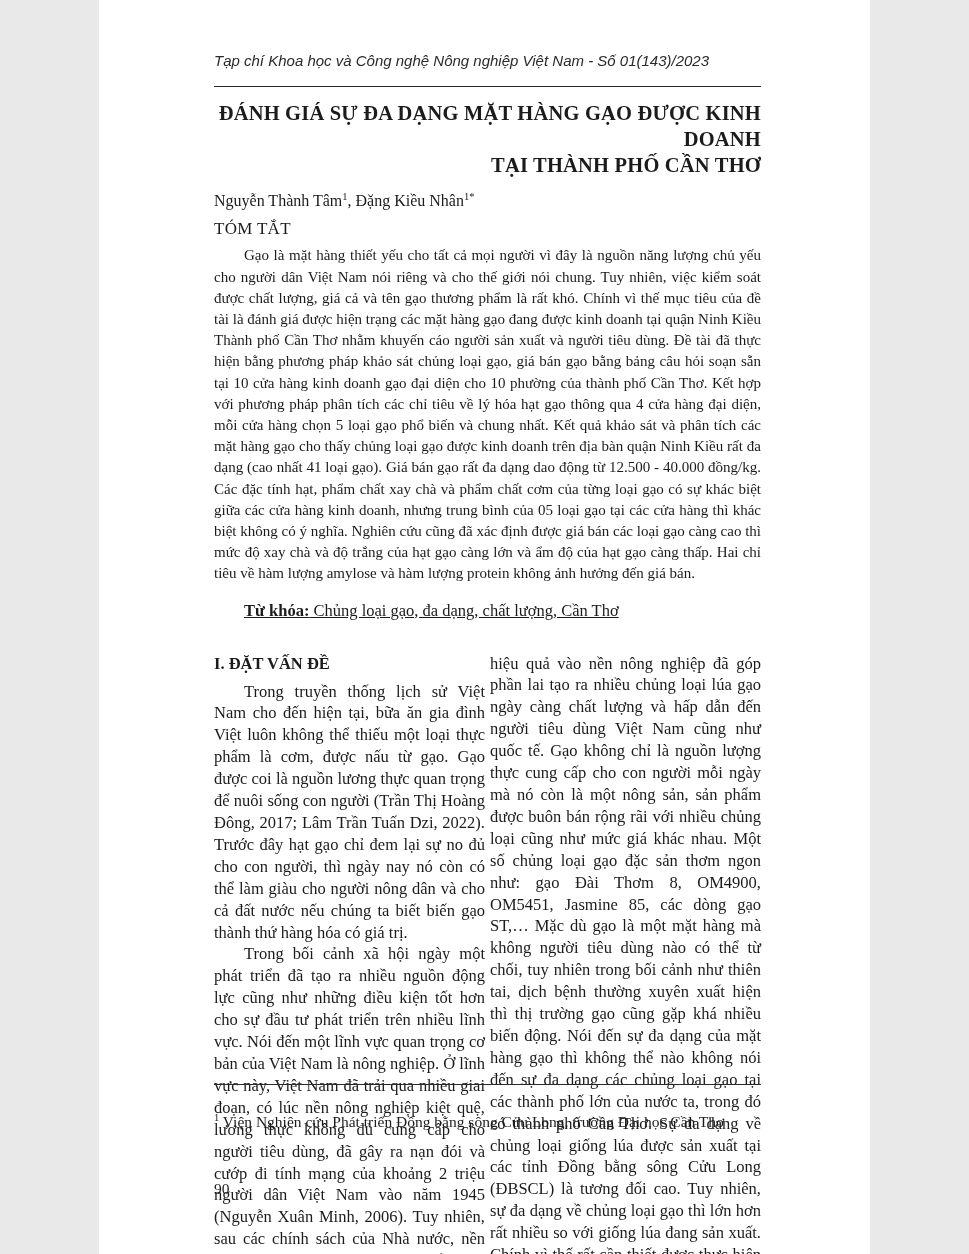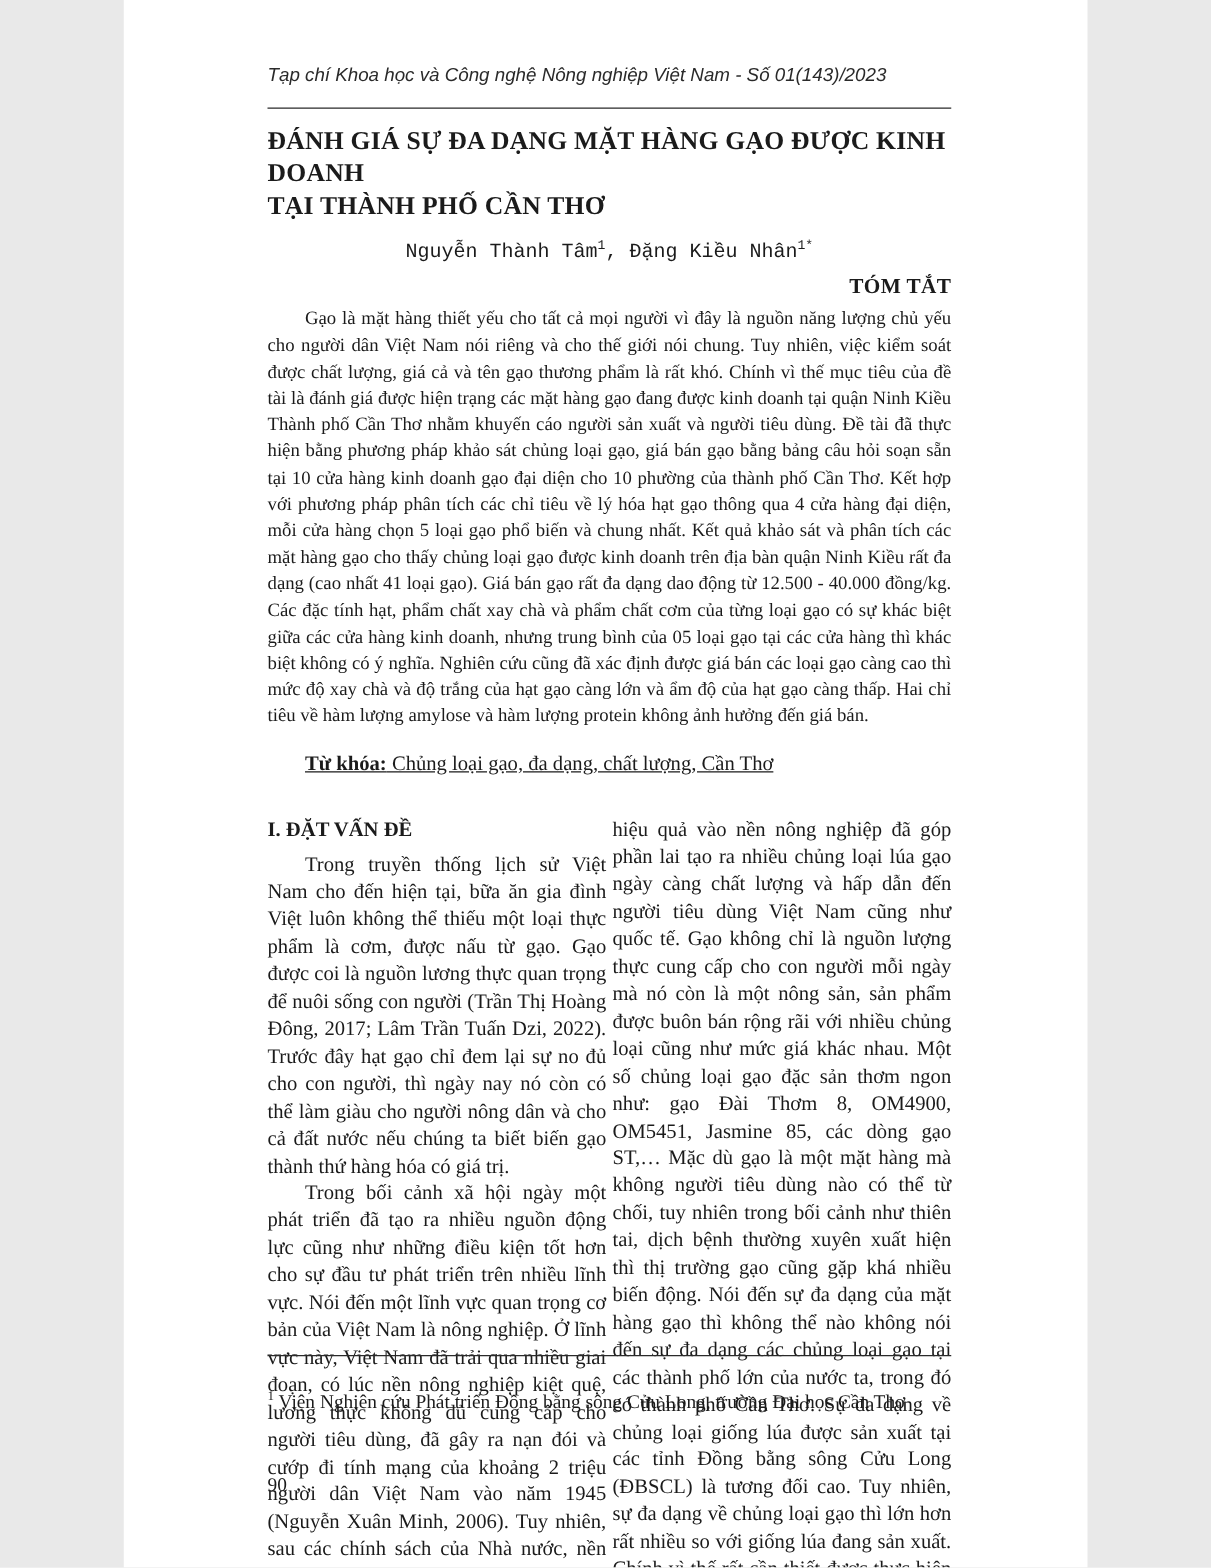--- a/index.html
+++ b/index.html
@@ -17,38 +17,37 @@
   .journal-header {
     font-family: "Liberation Sans", sans-serif;
     font-style: italic;
     font-size: 15px;
     line-height: 18px;
     color: #2a2a2a;
     padding-bottom: 16px;
     border-bottom: 1.6px solid #2a2a2a;
   }
   .title {
-    text-align: left;
+    text-align: right;
     font-weight: bold;
     font-size: 20.5px;
     line-height: 26px;
     margin-top: 13px;
     letter-spacing: 0.2px;
   }
   .authors {
-    text-align: center;
+    text-align: left;
     font-size: 16px;
     line-height: 20px;
     margin-top: 9px;
-    font-family: Liberation Mono, monospace;
   }
   .authors sup, .fn sup { font-size: 10.5px; }
   .abstract-heading {
-    text-align: right;
-    font-weight: bold;
+    text-align: left;
+    font-weight: normal;
     font-size: 17px;
     line-height: 22px;
     margin-top: 7px;
     letter-spacing: 0.3px;
   }
   .abstract-body {
     text-align: justify;
     font-size: 15px;
     line-height: 21.2px;
     margin-top: 5px;

